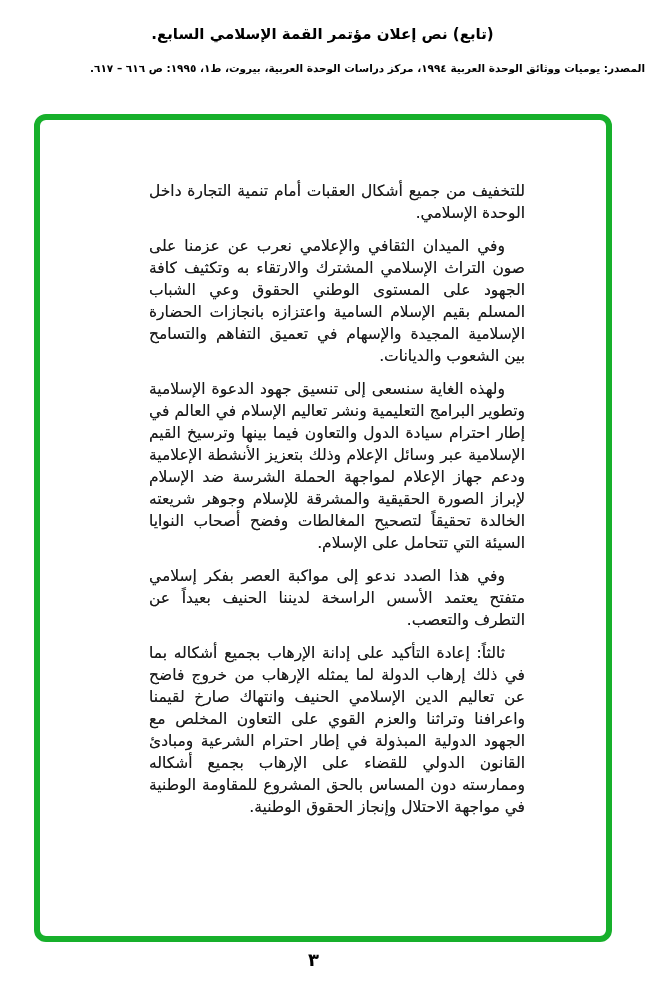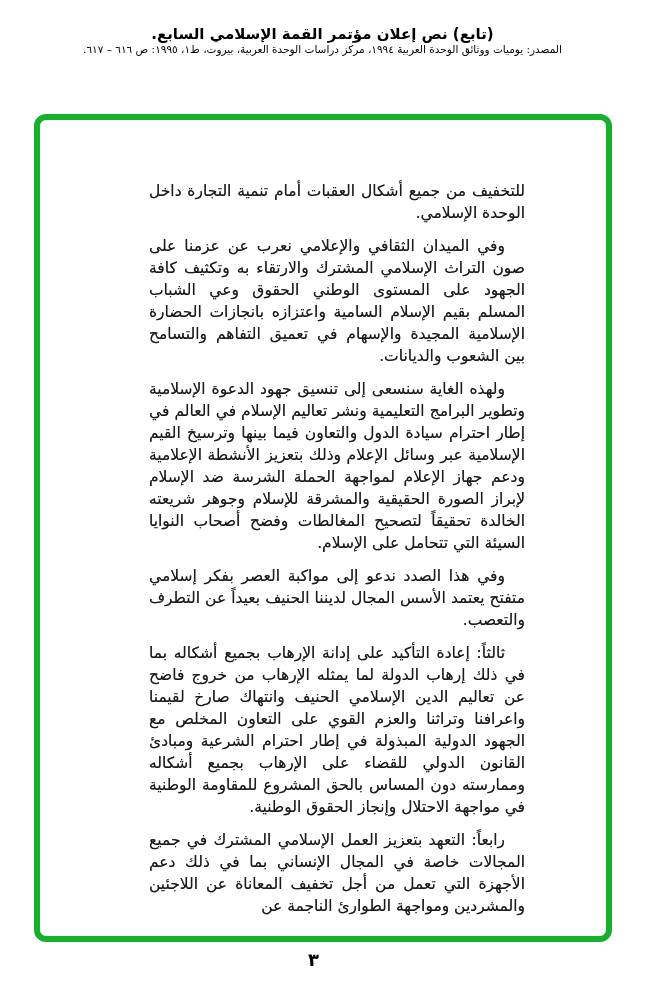--- a/index.html
+++ b/index.html
@@ -28,26 +28,25 @@
     right: 0;
     text-align: center;
     direction: rtl;
     font-weight: bold;
     font-size: 15px;
     color: #000000;
     letter-spacing: 0px;
   }
   .doc-source {
     position: absolute;
-    top: 43px;
+    top: 62px;
     left: 0;
     right: 0;
-    text-align: center;
     direction: rtl;
-    font-weight: normal;
+    font-weight: bold;
     font-size: 10.5px;
     color: #000000;
   }
   .green-box {
     position: absolute;
     left: 34px;
     top: 114px;
     width: 578px;
     height: 828px;
     box-sizing: border-box;
@@ -96,20 +95,19 @@
   <div class="doc-title">(تابع) نص إعلان مؤتمر القمة الإسلامي السابع.</div>
 
   <div class="doc-source">المصدر: يوميات ووثائق الوحدة العربية ١٩٩٤، مركز دراسات الوحدة العربية، بيروت، ط١، ١٩٩٥: ص ٦١٦ – ٦١٧.</div>
 
   <div class="green-box"></div>
 
   <div class="text-column">
     <p>للتخفيف من جميع أشكال العقبات أمام تنمية التجارة داخل الوحدة الإسلامي.</p>
     <p class="indent">وفي الميدان الثقافي والإعلامي نعرب عن عزمنا على صون التراث الإسلامي المشترك والارتقاء به وتكثيف كافة الجهود على المستوى الوطني الحقوق وعي الشباب المسلم بقيم الإسلام السامية واعتزازه بانجازات الحضارة الإسلامية المجيدة والإسهام في تعميق التفاهم والتسامح بين الشعوب والديانات.</p>
     <p class="indent">ولهذه الغاية سنسعى إلى تنسيق جهود الدعوة الإسلامية وتطوير البرامج التعليمية ونشر تعاليم الإسلام في العالم في إطار احترام سيادة الدول والتعاون فيما بينها وترسيخ القيم الإسلامية عبر وسائل الإعلام وذلك بتعزيز الأنشطة الإعلامية ودعم جهاز الإعلام لمواجهة الحملة الشرسة ضد الإسلام لإبراز الصورة الحقيقية والمشرقة للإسلام وجوهر شريعته الخالدة تحقيقاً لتصحيح المغالطات وفضح أصحاب النوايا السيئة التي تتحامل على الإسلام.</p>
-    <p class="indent">وفي هذا الصدد ندعو إلى مواكبة العصر بفكر إسلامي متفتح يعتمد الأسس المجال لديننا الحنيف بعيداً عن التطرف والتعصب.</p>
+    <p class="indent">وفي هذا الصدد ندعو إلى مواكبة العصر بفكر إسلامي متفتح يعتمد الأسس الراسخة لديننا الحنيف بعيداً عن التطرف والتعصب.</p>
     <p class="indent">ثالثاً: إعادة التأكيد على إدانة الإرهاب بجميع أشكاله بما في ذلك إرهاب الدولة لما يمثله الإرهاب من خروج فاضح عن تعاليم الدين الإسلامي الحنيف وانتهاك صارخ لقيمنا واعرافنا وتراثنا والعزم القوي على التعاون المخلص مع الجهود الدولية المبذولة في إطار احترام الشرعية ومبادئ القانون الدولي للقضاء على الإرهاب بجميع أشكاله وممارسته دون المساس بالحق المشروع للمقاومة الوطنية في مواجهة الاحتلال وإنجاز الحقوق الوطنية.</p>
-    <p class="indent">رابعاً: التعهد بتعزيز العمل الإسلامي المشترك في جميع المجالات خاصة في المجال الإنساني بما في ذلك دعم الأجهزة التي تعمل من أجل تخفيف المعاناة عن اللاجئين والمشردين ومواجهة الطوارئ الناجمة عن</p>
   </div>
 
   <div class="page-number">٣</div>
 
 </div>
 
 </body></html>

